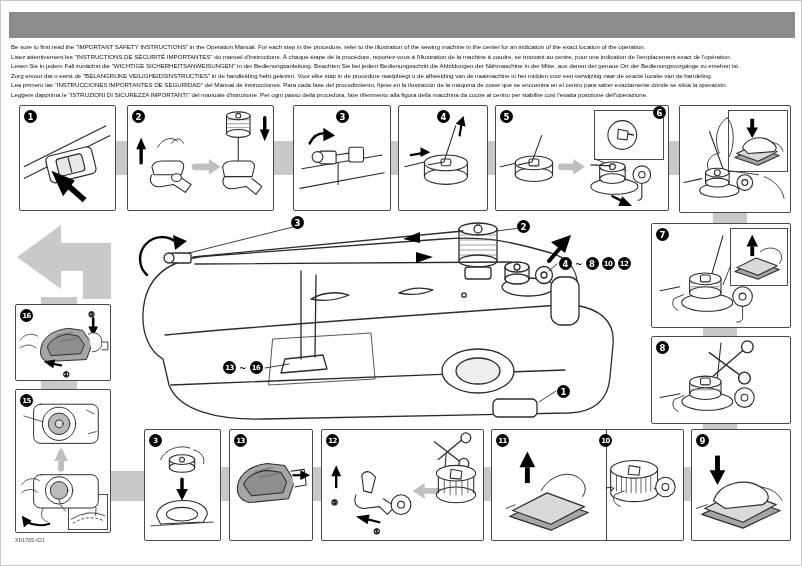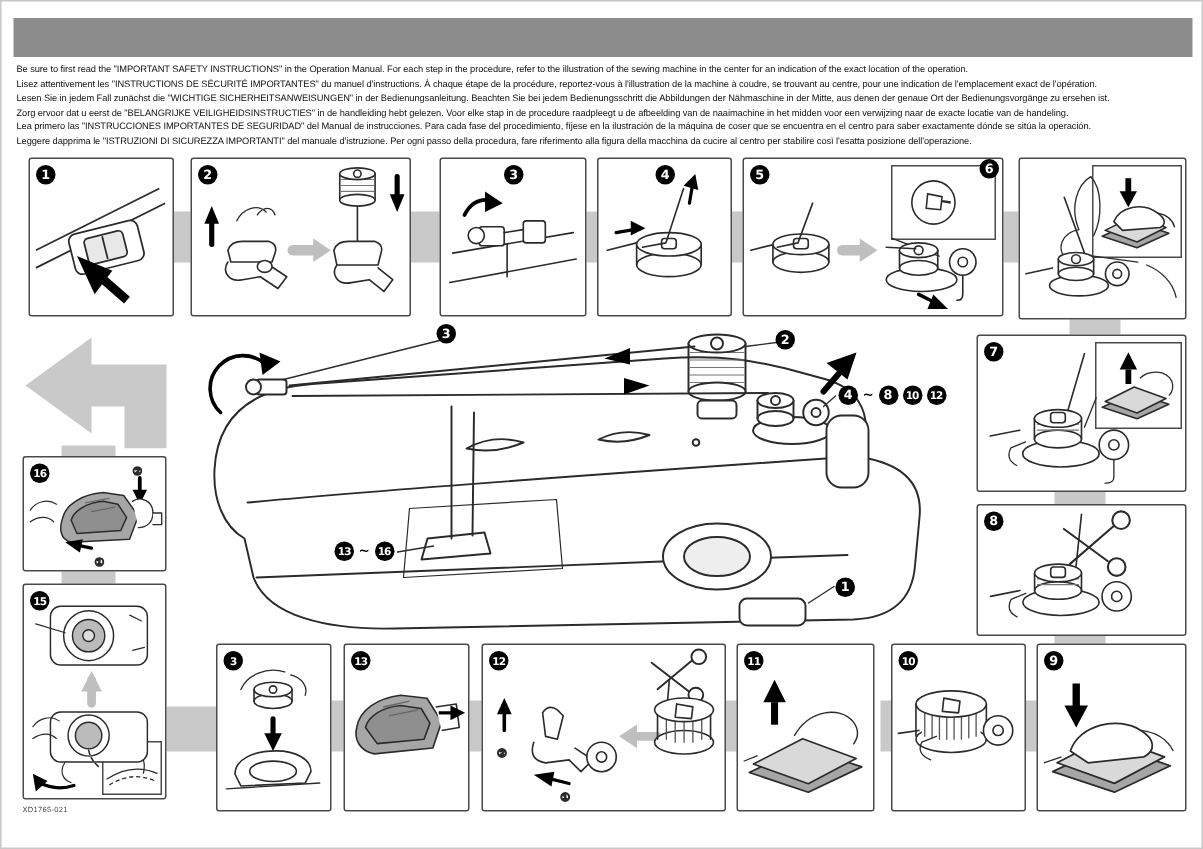--- a/index.html
+++ b/index.html
@@ -393,21 +393,21 @@
           <line x1="64" y1="40" x2="64" y2="62"></line>
         <ellipse cx="40" cy="40" rx="24" ry="9" fill="#fff"></ellipse>
         <path d="M35,36 L46,38 L45,46 L34,45 Z" fill="#fff"></path>
         <circle cx="72" cy="58" r="10" fill="#fff"></circle>
           <circle cx="72" cy="58" r="3.5"></circle>
         <path d="M26,78 Q16,74 20,66 L30,62" stroke-width="0.9"></path>
       </g>
     </svg>
   </div>
 
-  <div class="box" style="left:490px;top:428px;width:92px;height:112px">
+  <div class="box" style="left:490px;top:428px;width:116px;height:112px">
     <span class="badge two abs" style="left:4px;top:4px">11</span>
     <svg class="art" viewBox="0 0 96 112">
       <g stroke="#2b2b2b" fill="none" stroke-width="1.2" stroke-linejoin="round">
         <line x1="26" y1="38" x2="26" y2="54" stroke-width="5" stroke="#000"></line>
         <polygon points="26,22 18,38 34,38" fill="#000" stroke="none"></polygon>
         <path d="M8,88 L46,70 L88,84 L50,102 Z" fill="#a6a6a6"></path>
         <path d="M11,82 L46,64 L84,78 L50,96 Z" fill="#d9d9d9"></path>
         <path d="M40,62 C50,44 72,40 82,52 Q88,60 82,68" fill="#fff" stroke-width="1"></path>
         <path d="M4,80 L14,76" stroke-width="0.9"></path>
       </g>

